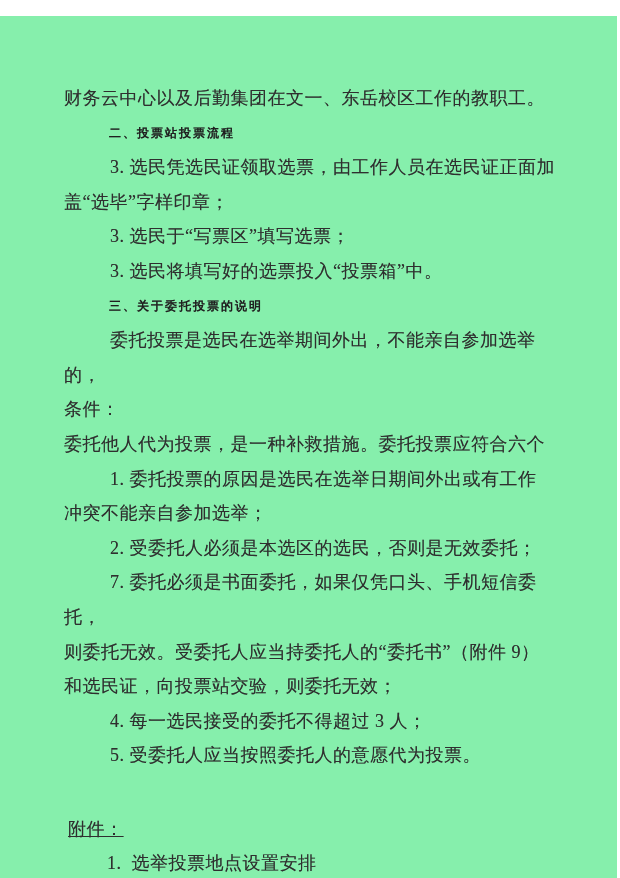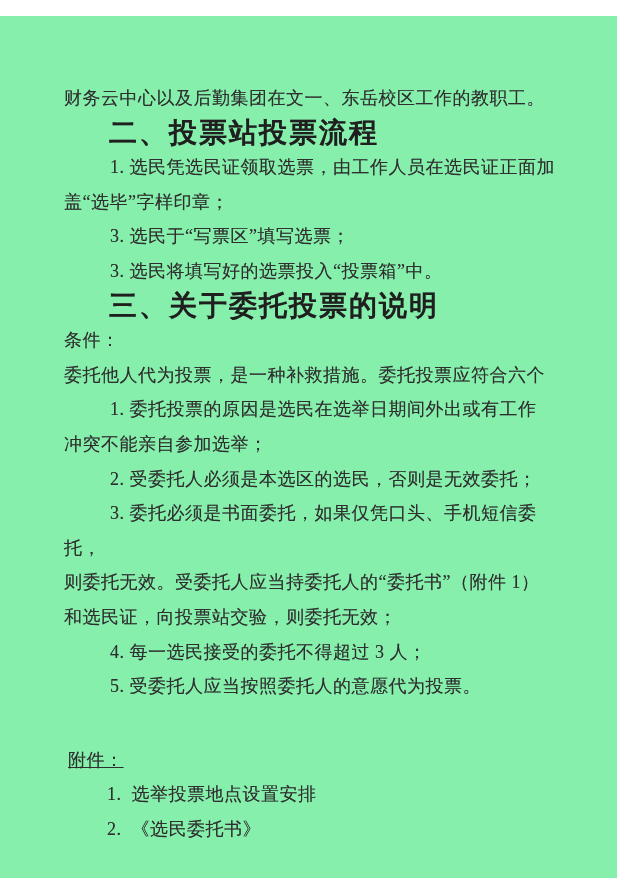--- a/index.html
+++ b/index.html
@@ -38,21 +38,21 @@
     white-space: pre-wrap;
   }
   
   .cont { text-indent: 0; }
   
   .ind { text-indent: 46px; }
   
   .h {
     font-family: "Liberation Sans", sans-serif;
     font-weight: 700;
-    font-size: 28px;
+    font-size: 12px;
     color: #1f1f1f;
     letter-spacing: 2px;
     text-indent: 45px;
     line-height: 34.6px;
   }
   
   .shift { margin-left: 13px; }
   
   .att-label {
     margin-top: 39px !important;
@@ -64,34 +64,35 @@
 </head>
 <body>
 
 <div class="page">
   <div class="textblock">
 
     <p class="cont shift">财务云中心以及后勤集团在文一、东岳校区工作的教职工。</p>
 
     <p class="h">二、投票站投票流程</p>
 
-    <p class="ind">1. 选民凭选民证领取选票，由工作人员在选民证正面加</p>
+    <p class="ind">3. 选民凭选民证领取选票，由工作人员在选民证正面加</p>
     <p class="cont">盖“选毕”字样印章；</p>
     <p class="ind">3. 选民于“写票区”填写选票；</p>
     <p class="ind">3. 选民将填写好的选票投入“投票箱”中。</p>
 
     <p class="h">三、关于委托投票的说明</p>
 
+    <p class="ind">委托投票是选民在选举期间外出，不能亲自参加选举的，</p>
     <p class="cont">条件：</p>
     <p class="cont">委托他人代为投票，是一种补救措施。委托投票应符合六个</p>
     <p class="ind">1. 委托投票的原因是选民在选举日期间外出或有工作</p>
     <p class="cont">冲突不能亲自参加选举；</p>
     <p class="ind">2. 受委托人必须是本选区的选民，否则是无效委托；</p>
-    <p class="ind">3. 委托必须是书面委托，如果仅凭口头、手机短信委托，</p>
-    <p class="cont">则委托无效。受委托人应当持委托人的“委托书”（附件 1）</p>
+    <p class="ind">7. 委托必须是书面委托，如果仅凭口头、手机短信委托，</p>
+    <p class="cont">则委托无效。受委托人应当持委托人的“委托书”（附件 9）</p>
     <p class="cont">和选民证，向投票站交验，则委托无效；</p>
     <p class="ind">4. 每一选民接受的委托不得超过 3 人；</p>
     <p class="ind">5. 受委托人应当按照委托人的意愿代为投票。</p>
 
     <p class="cont att-label">附件：</p>
     <p class="att-item">1.  选举投票地点设置安排</p>
     <p class="att-item">2.  《选民委托书》</p>
 
   </div>
 </div>

